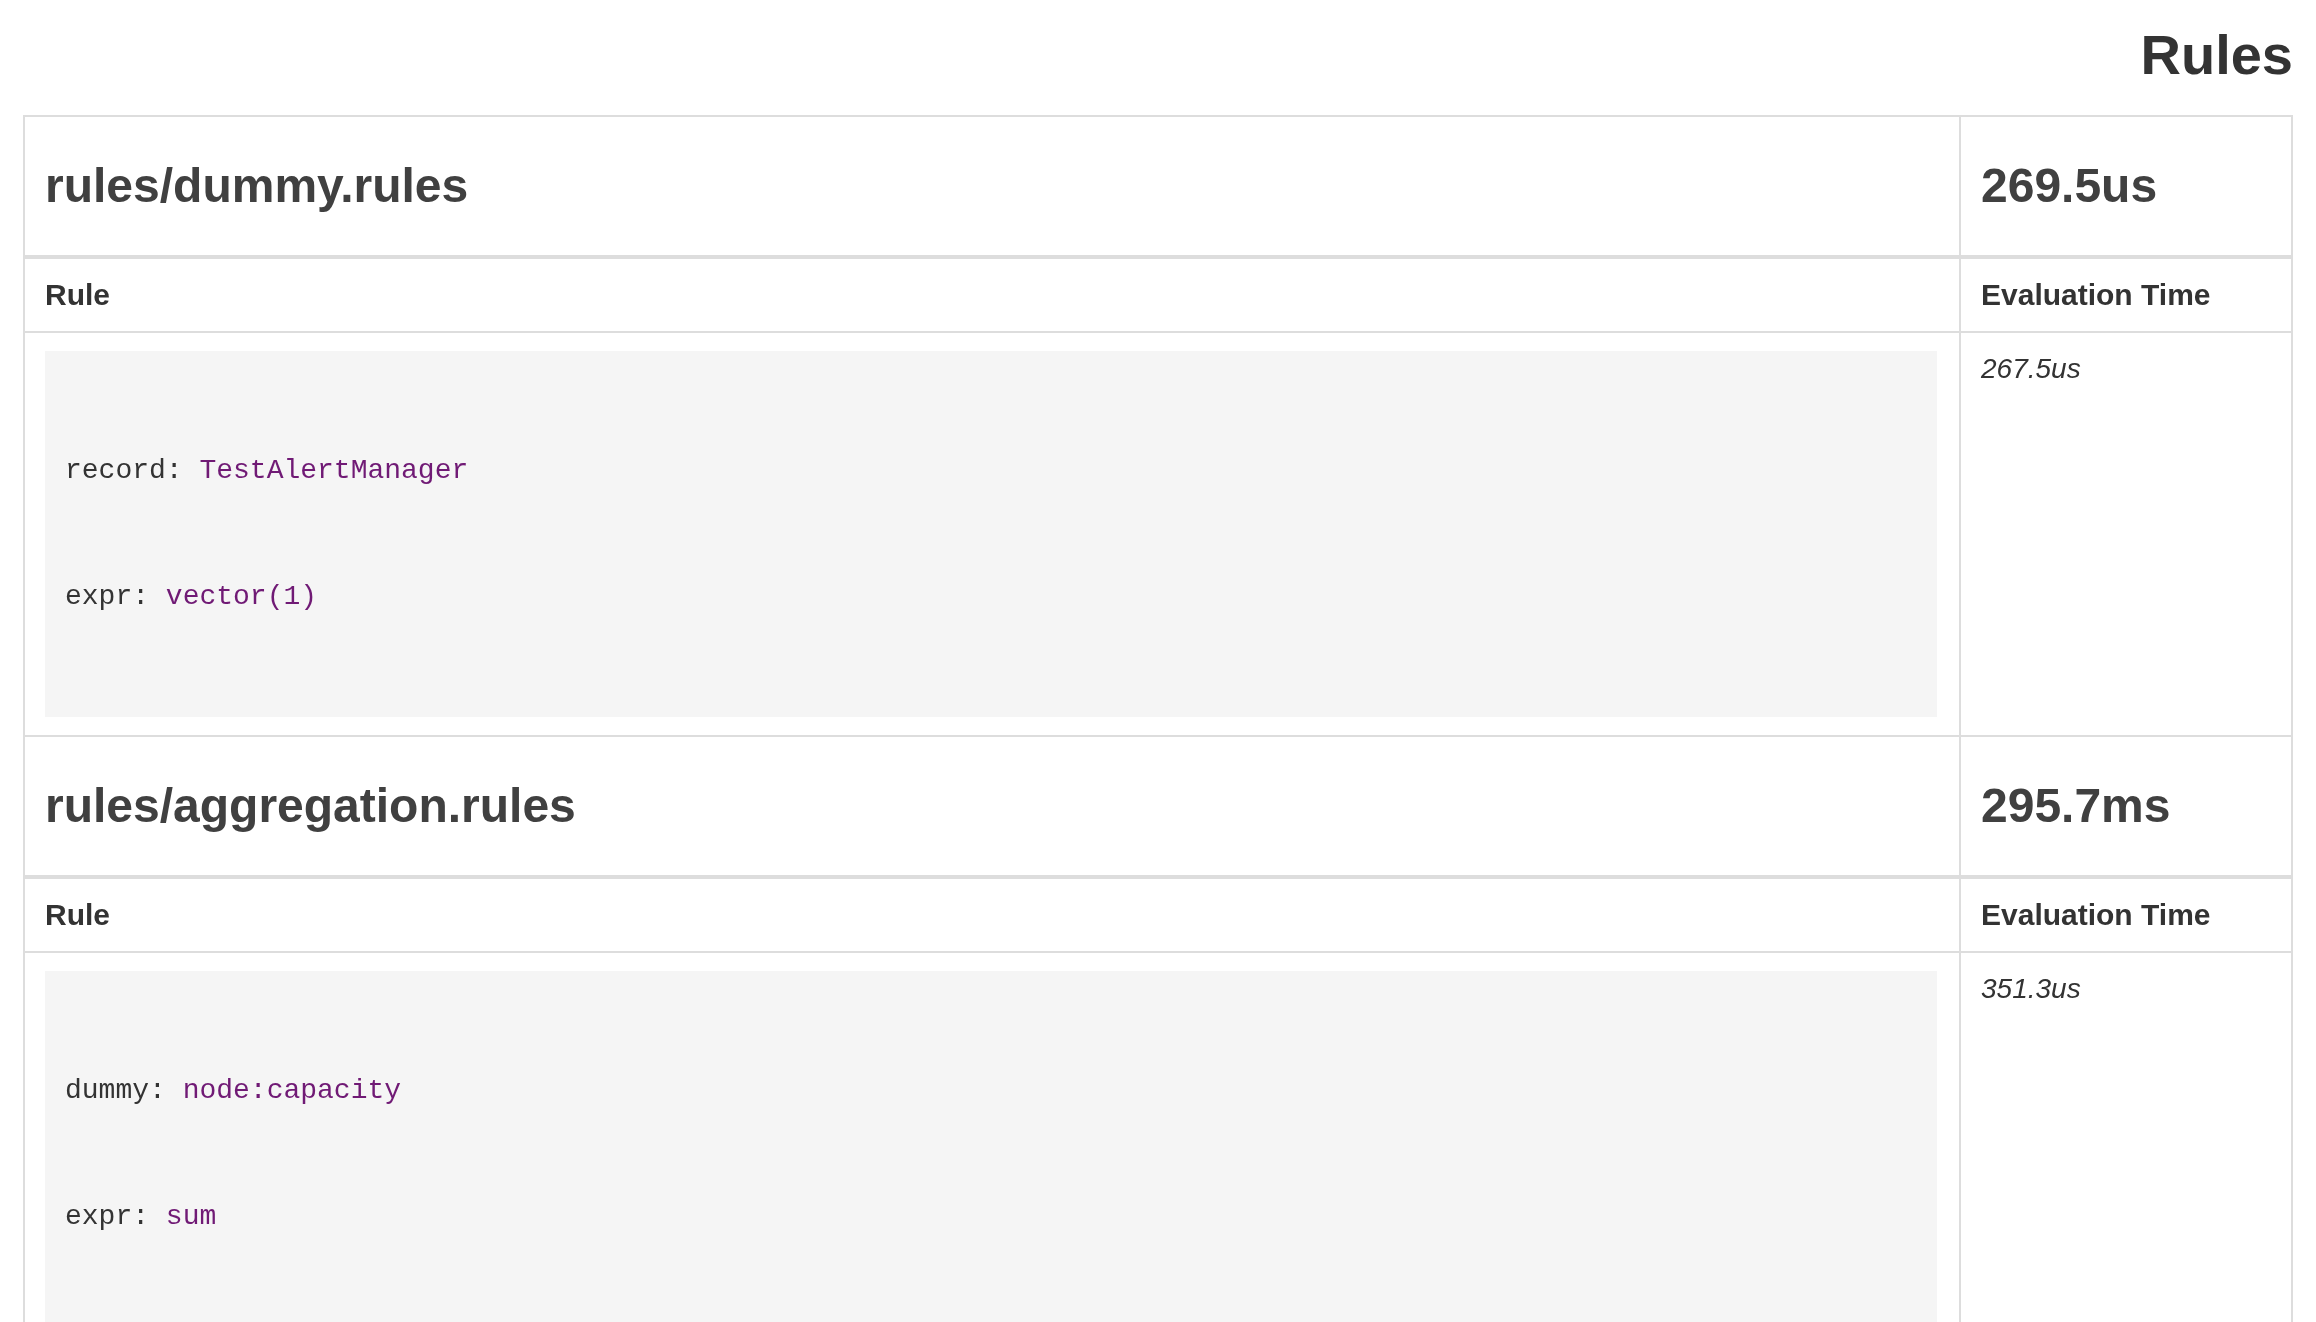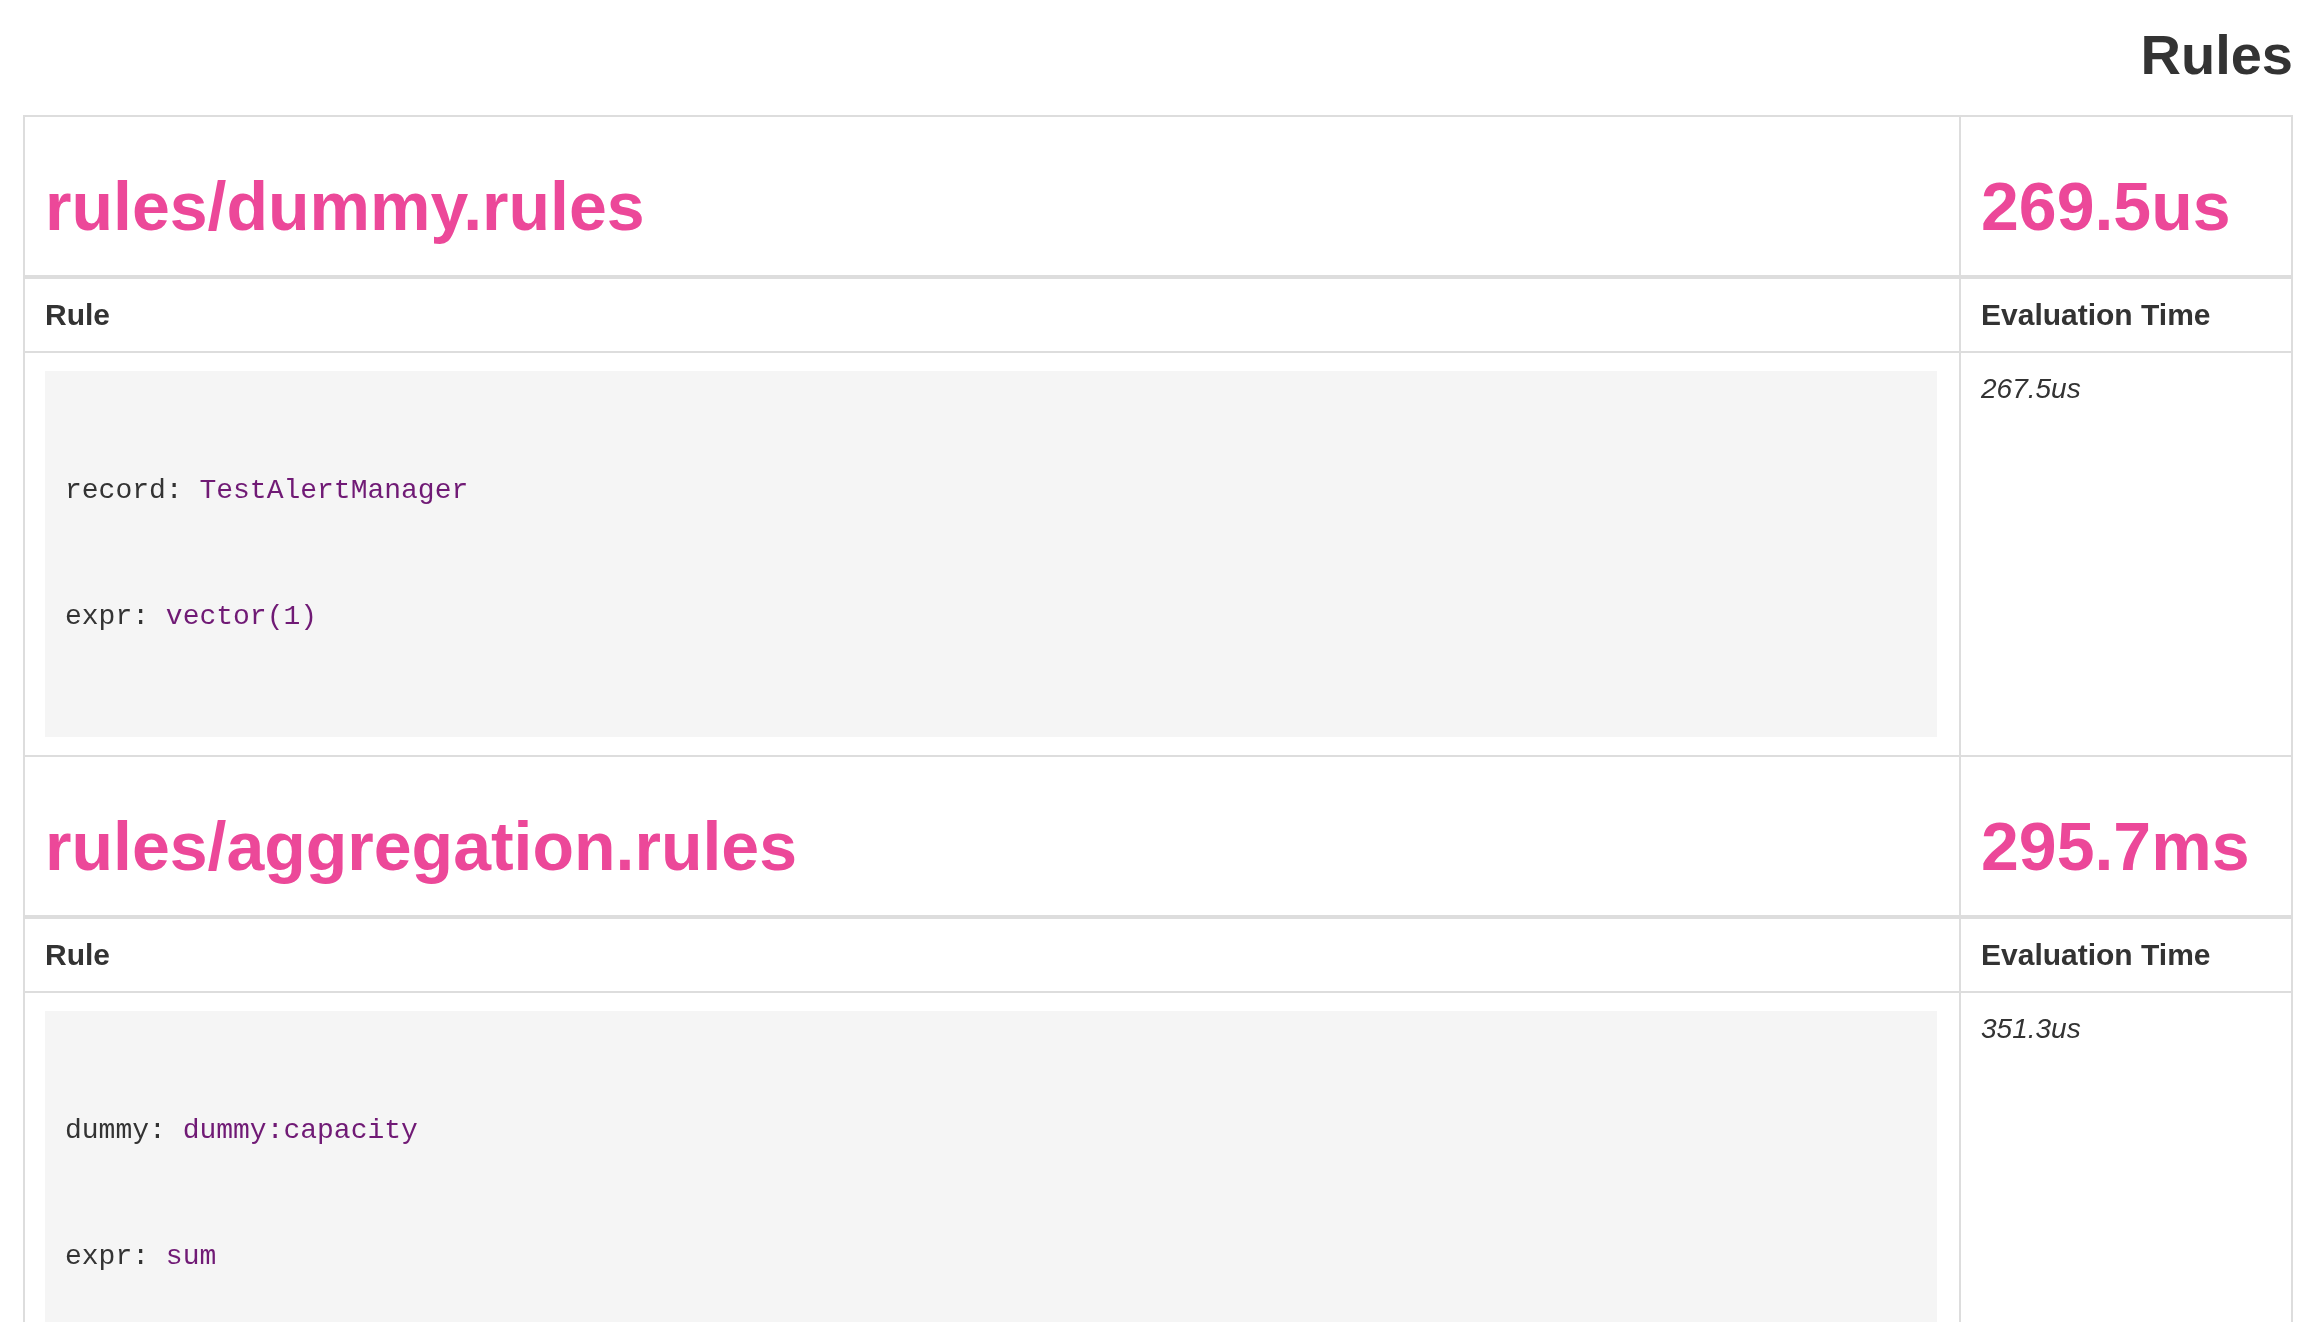--- a/index.html
+++ b/index.html
@@ -18,25 +18,25 @@
   }
   h1 {
     font-size: 56px;
     font-weight: 700;
     line-height: 62px;
     margin: 24px 0 29px 0;
     color: #333333;
     text-align: right;
   }
   h2 {
-    font-size: 68px;
+    font-size: 48px;
     font-weight: 700;
     line-height: 66px;
-    margin: 40px 0 20px 0;
-    color: #ec4899;
+    margin: 20px 0 20px 0;
+    color: #404040;
   }
   table.rules-table {
     width: 100%;
     border-collapse: collapse;
     table-layout: fixed;
   }
   col.col-eval { width: 332px; }
   table.rules-table td {
     border: 2px solid #dddddd;
     vertical-align: top;
@@ -118,21 +118,21 @@
     </td>
   </tr>
   <tr>
     <td class="col-header">Rule</td>
     <td class="col-header">Evaluation Time</td>
   </tr>
 
   <tr>
     <td class="rule-cell">
       <div class="rule-code">
-        <div class="code-line"><span>dummy: </span><a class="code-link">dummy:capacity</a></div>
+        <div class="code-line"><span>dummy: </span><a class="code-link">node:capacity</a></div>
         <div class="code-line"><span>expr: </span><a class="code-link">sum</a></div>
         
       </div>
     </td>
     <td class="eval-cell">351.3us</td>
   </tr>
 
 </tbody>
   </table>
 

